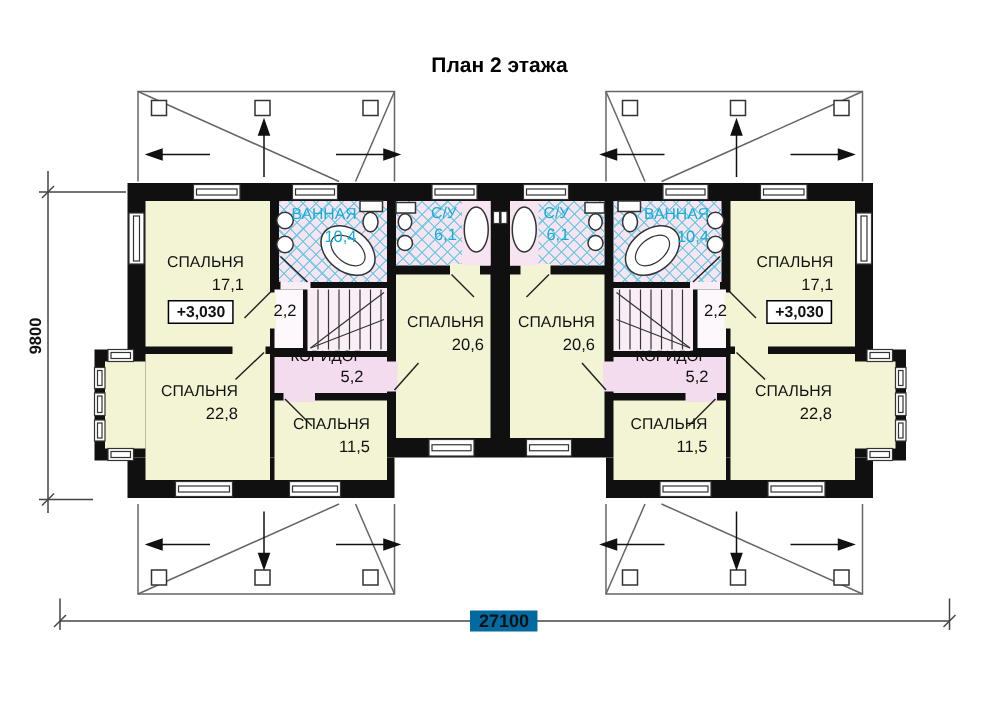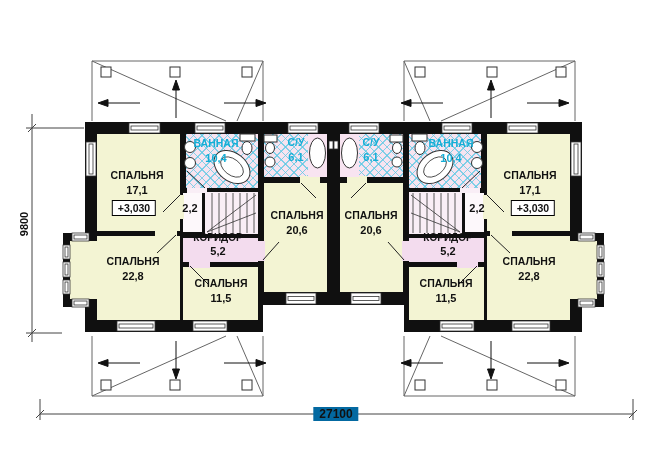--- a/index.html
+++ b/index.html
@@ -14,41 +14,42 @@
   .yellow{background:#f3f4d3;}
   .pinkish{background:#f3dcee;}
   .lightpink{background:#f9eef6;}
   .near-white{background:#fdf8fb;}
   .hatch{background:
      repeating-linear-gradient(45deg, rgba(90,200,228,.75) 0 1px, rgba(0,0,0,0) 1px 6px),
      repeating-linear-gradient(135deg, rgba(90,200,228,.75) 0 1px, rgba(0,0,0,0) 1px 6px),
      #f7e4f0;}
   svg.linework{position:absolute;left:0;top:0;}
   
-  .rlabel{position:absolute;transform:translate(-50%,-50%);text-align:center;
-          color:#111;font-weight:700;font-size:10.5px;line-height:1.3;white-space:nowrap;z-index:6;}
+  .rlabel{position:absolute;transform:translate(-50%,-50%);text-align:right;
+          color:#111;font-weight:400;font-size:10.5px;line-height:1.3;white-space:nowrap;z-index:6;}
   .rlabel .rarea{font-size:11px;}
   .rlabel.wet{color:#14aed6;}
   .elev{position:absolute;transform:translate(-50%,-50%);background:#fff;border:1px solid #000;
         padding:1px 5px;font-weight:700;font-size:10.5px;color:#111;z-index:6;white-space:nowrap;}
   .dim-h{position:absolute;transform:translate(-50%,-50%);background:#0369a1;padding:0 6px;
          font-weight:700;font-size:12px;color:#111;z-index:7;white-space:nowrap;}
   .dim-v{position:absolute;transform:translate(-50%,-50%) rotate(-90deg);background:#fff;padding:0 4px;
          font-weight:700;font-size:11px;color:#111;z-index:7;white-space:nowrap;}
   .watermark{position:absolute;left:348px;top:231px;transform:translate(-50%,-50%);
              font-size:40px;font-weight:700;letter-spacing:10px;color:rgba(150,150,158,.14);
              -webkit-text-stroke:1.2px rgba(140,140,150,.55);z-index:8;white-space:nowrap;}
   .brand{position:absolute;right:16px;bottom:8px;font-size:21px;font-weight:700;letter-spacing:8px;
          color:rgba(150,150,150,.10);-webkit-text-stroke:1px rgba(120,120,120,.75);z-index:8;white-space:nowrap;}
 </style>
 </head>
 <body>
 
 <div class="stage">
 
+  <div class="title">План 2 этажа</div>
 
   <div class="wall" style="left:85px;top:122px;width:497px;height:183px;"></div>
   <div class="wall" style="left:85px;top:305px;width:178px;height:27px;"></div>
   <div class="wall" style="left:404px;top:305px;width:178px;height:27px;"></div>
   <div class="wall" style="left:63px;top:233px;width:22px;height:74px;"></div>
   <div class="wall" style="left:582px;top:233px;width:22px;height:74px;"></div>
 
   <div class="fill yellow" style="left:97px;top:134px;width:83px;height:97px;"></div>
   <div class="fill hatch" style="left:186px;top:134px;width:72px;height:54px;"></div>
   <div class="fill hatch" style="left:264px;top:134px;width:63px;height:43px;"></div>

